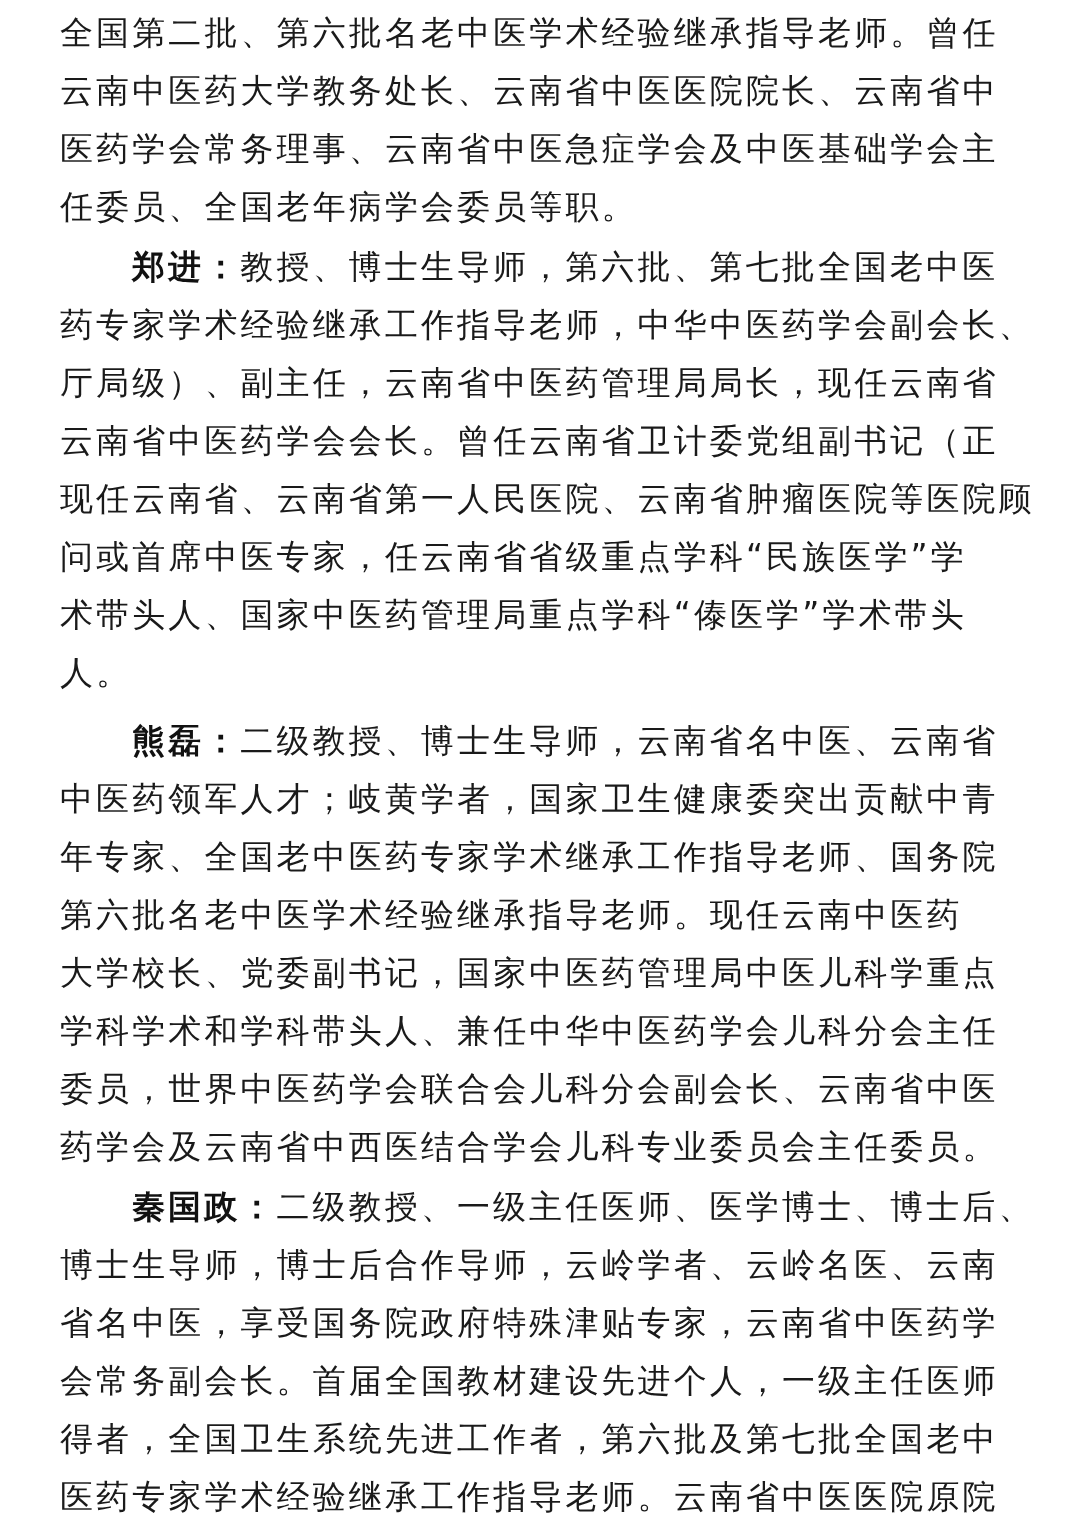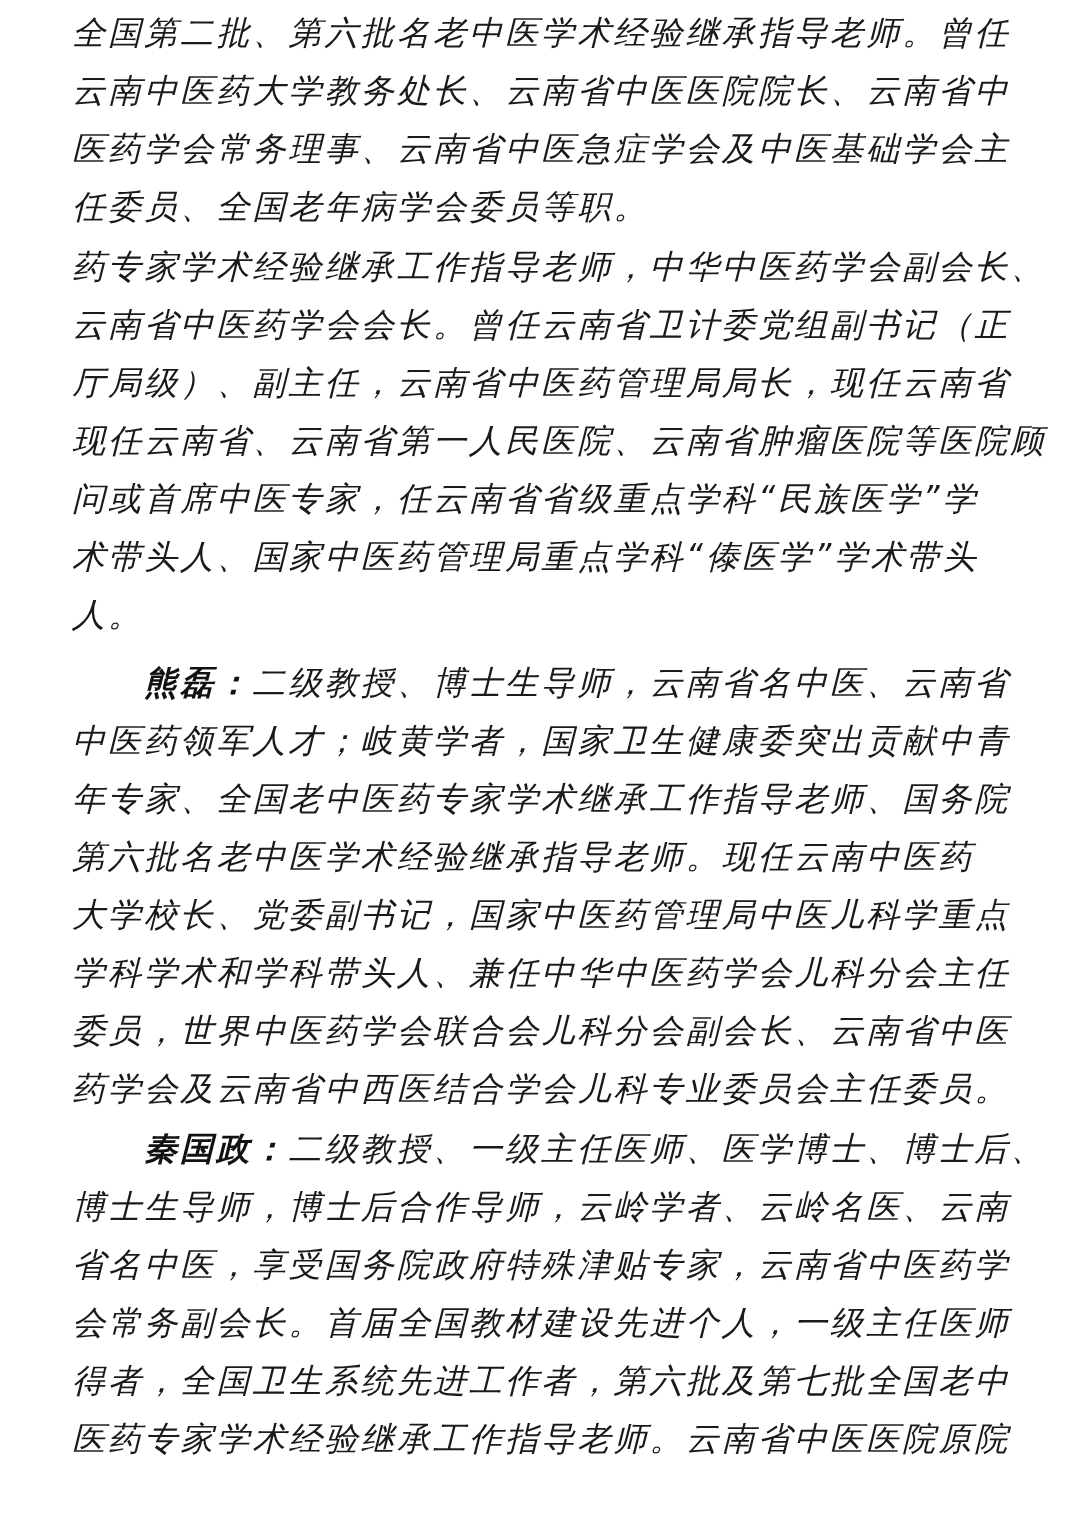--- a/index.html
+++ b/index.html
@@ -10,24 +10,23 @@
     body {
       width: 1080px;
       height: 1531px;
       overflow: hidden;
       position: relative;
       font-family: "DejaVu Sans", "Liberation Sans", sans-serif;
       color: #1a1a1a;
     }
     .page {
       position: absolute;
-      left: 72px;
+      left: 60px;
       top: 4px;
       width: 940px;
-      font-style: italic;
     }
     .line {
       height: 58px;
       line-height: 58px;
       font-size: 33px;
       letter-spacing: 3.1px;
       white-space: nowrap;
       overflow: visible;
     }
     .line.indent {
@@ -52,23 +51,26 @@
   <div>
     <div class="line">全国第二批、第六批名老中医学术经验继承指导老师。曾任</div>
     <div class="line">云南中医药大学教务处长、云南省中医医院院长、云南省中</div>
     <div class="line">医药学会常务理事、云南省中医急症学会及中医基础学会主</div>
     <div class="line">任委员、全国老年病学会委员等职。</div>
   </div>
 
   <div class="gap"></div>
 
   <div>
+    <div class="line indent">
+      <span class="name">郑进：</span><span>教授、博士生导师，第六批、第七批全国老中医</span>
+    </div>
     <div class="line">药专家学术经验继承工作指导老师，中华中医药学会副会长、</div>
+    <div class="line">厅局级）、副主任，云南省中医药管理局局长，现任云南省</div>
     <div class="line">云南省中医药学会会长。曾任云南省卫计委党组副书记（正</div>
-    <div class="line">厅局级）、副主任，云南省中医药管理局局长，现任云南省</div>
     <div class="line">现任云南省、云南省第一人民医院、云南省肿瘤医院等医院顾</div>
     <div class="line">问或首席中医专家，任云南省省级重点学科“民族医学”学</div>
     <div class="line">术带头人、国家中医药管理局重点学科“傣医学”学术带头</div>
     <div class="line">人。</div>
   </div>
 
   <div class="gap-lg"></div>
 
   <div>
     <div class="line indent">

